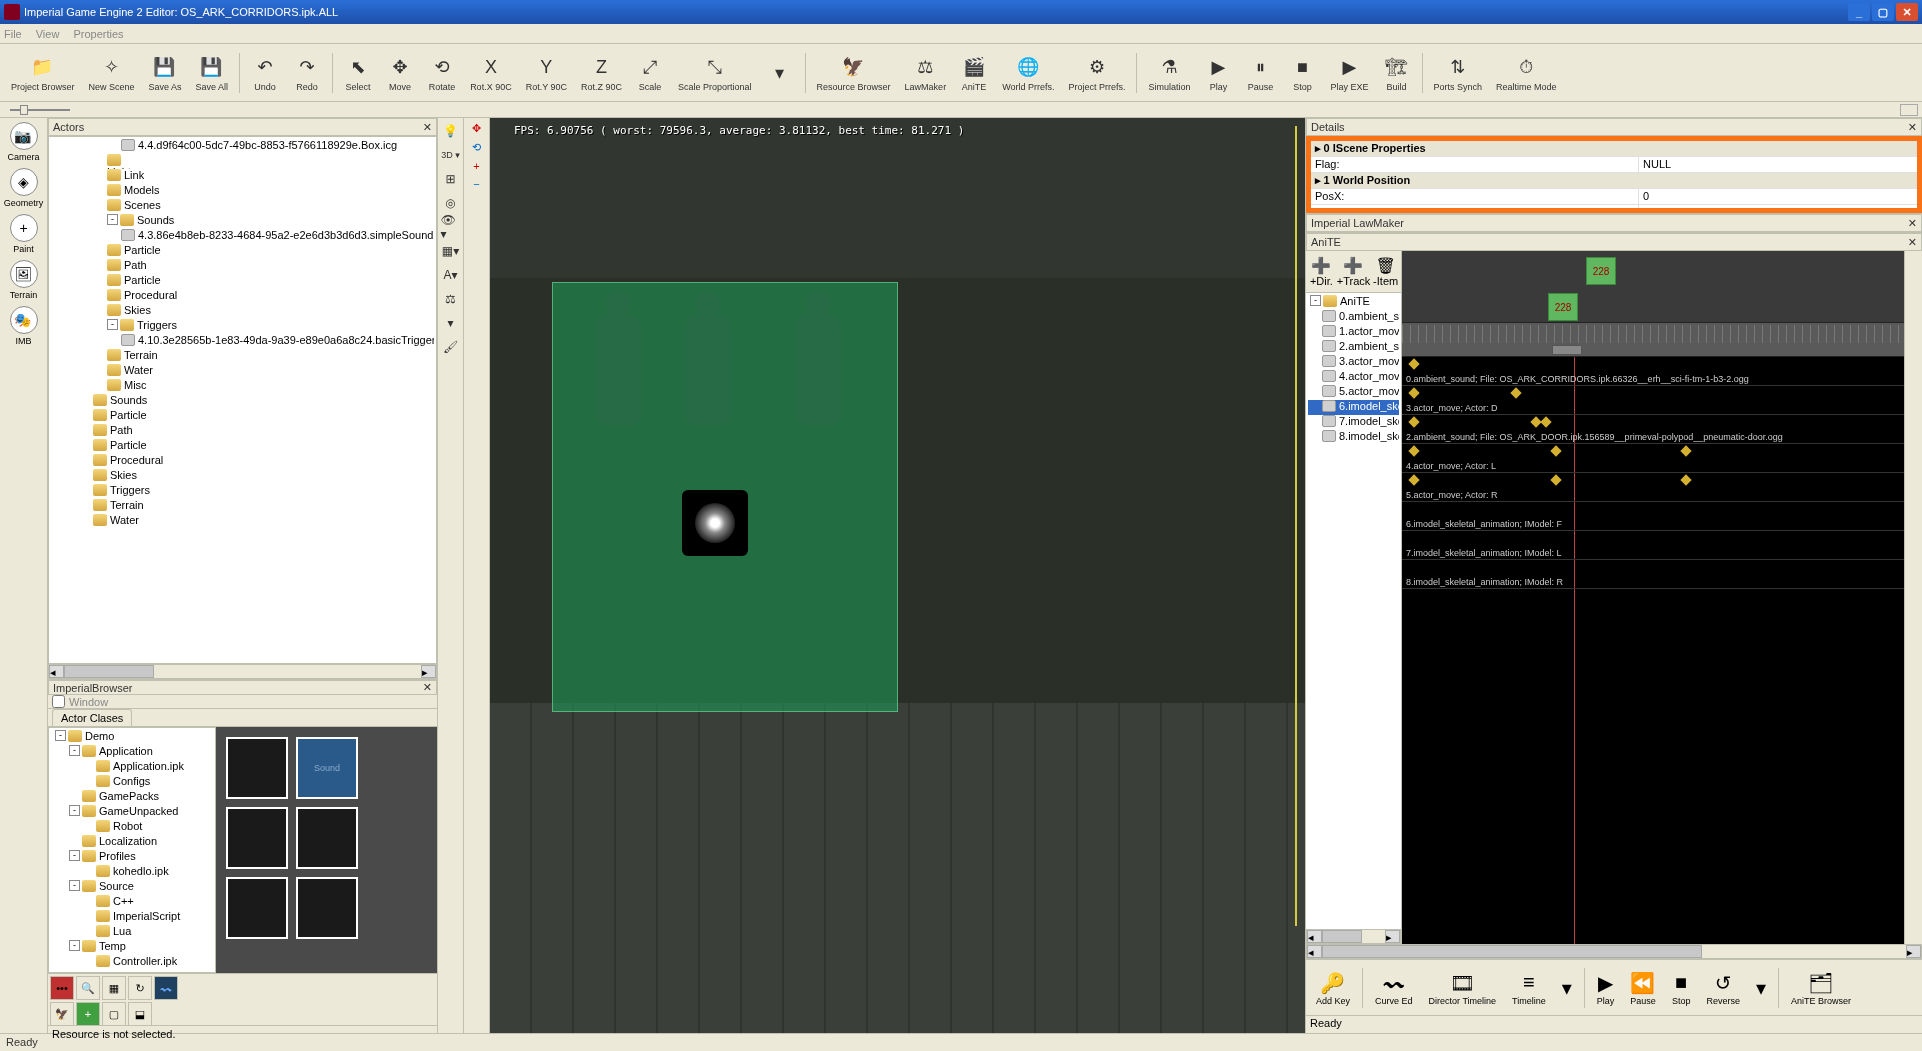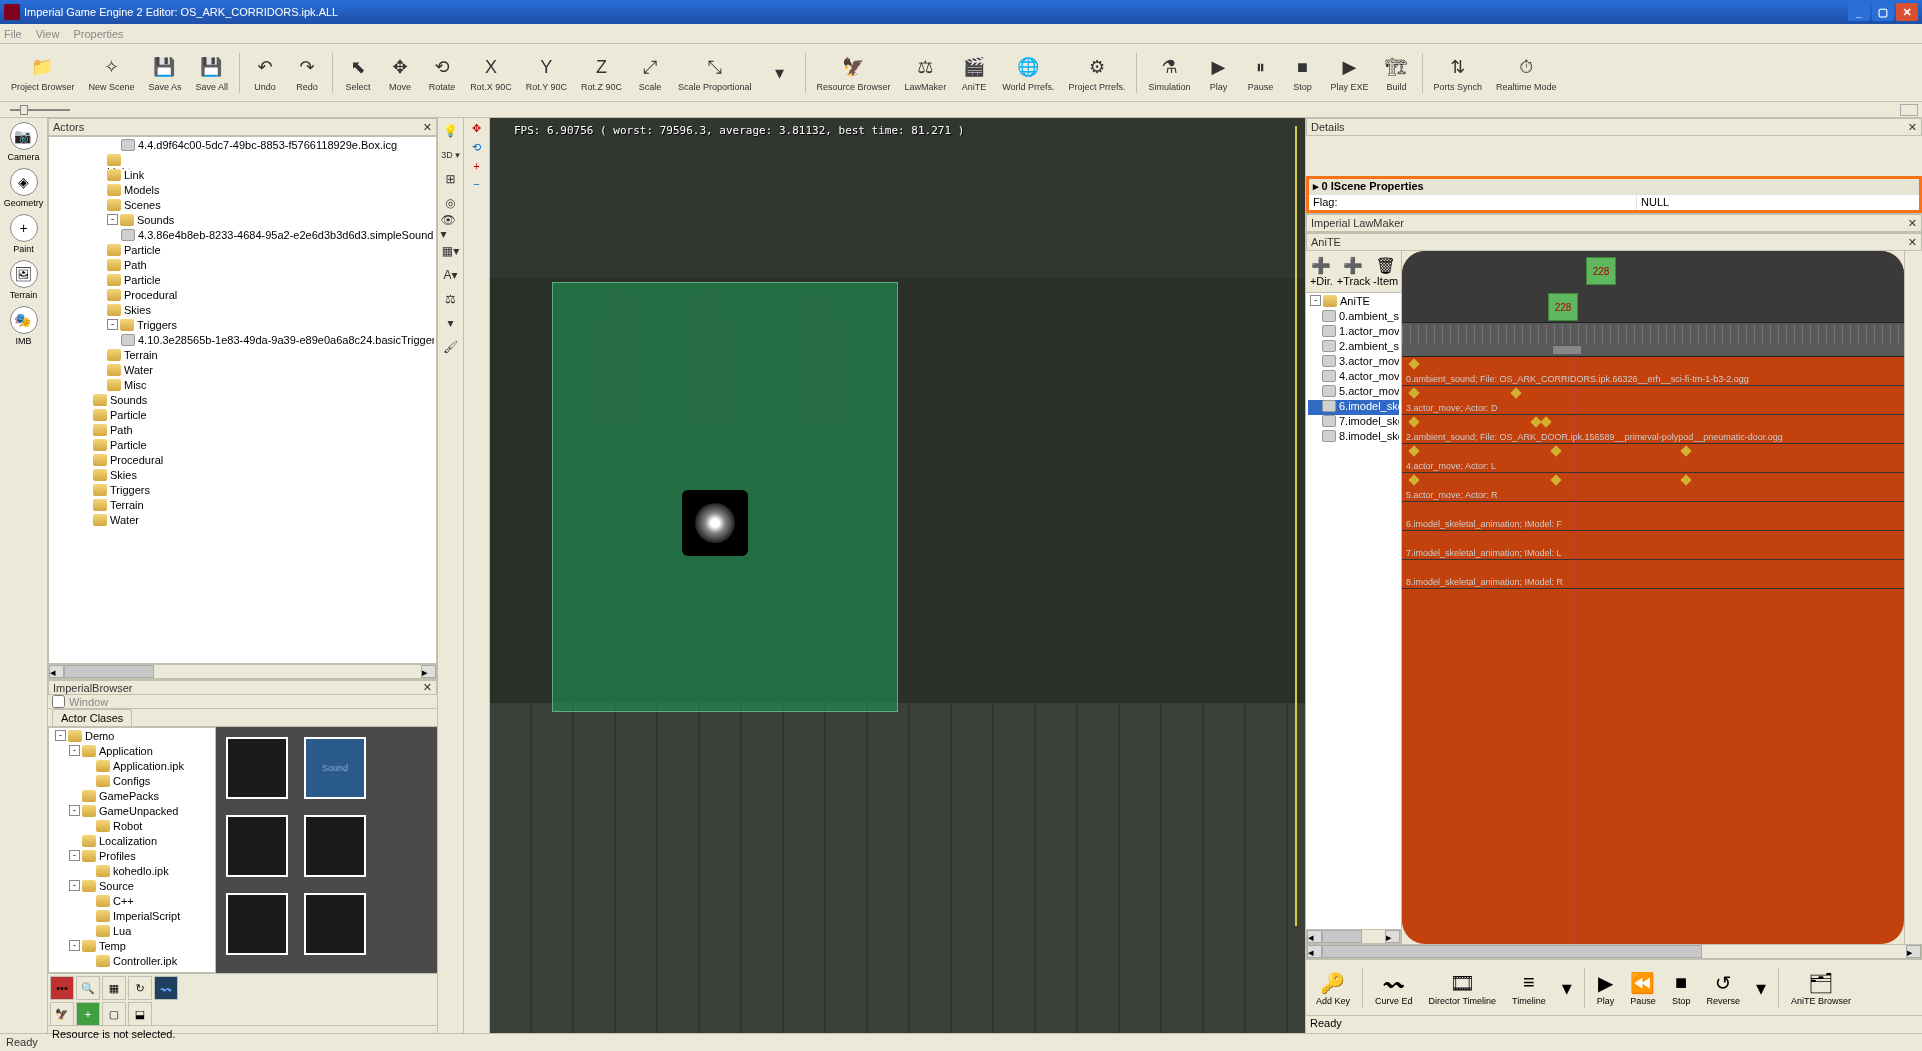--- a/index.html
+++ b/index.html
@@ -33,21 +33,21 @@
 .tree-node { display:flex; align-items:flex-start; height:15px; white-space:nowrap; overflow:hidden; }
 .tree-node .exp { width:11px; height:11px; border:1px solid #888; margin-right:2px; display:flex; align-items:center; justify-content:center; font-size:9px; line-height:9px; cursor:pointer; }
 .tree-node .ficon { width:14px; height:12px; background:linear-gradient(#f5d67a,#d4a840); border-radius:2px; margin-right:3px; flex-shrink:0;}
 .tree-node .ficon.file { background:#d0d0d0; border:1px solid #999;}
 .tree-node.sel { background:#316ac5; color:#fff; }
 .imperialbrowser { height:354px; display:flex; flex-direction:column; border-top:1px solid #c0c0b0; }
 .ibrow { height:20px; display:flex; align-items:center; padding:0 4px; border-bottom:1px solid #c0c0b0; }
 .ibrow .tab { padding:2px 8px; background:#ece9d8; border:1px solid #c0c0b0; border-bottom:none; border-radius:3px 3px 0 0; }
 .ibsplit { flex:1; display:flex; }
 .ibtree { width:168px; background:#fff; overflow:auto; border:1px solid #c0c0b0; padding:2px;}
-.ibthumbs { flex:1; background:#4a4a4a; padding:10px; overflow:auto; display:flex; flex-wrap:wrap; align-content:flex-start; gap:16px;}
+.ibthumbs { flex:1; background:#4a4a4a; padding:10px; overflow:auto; display:flex; flex-wrap:wrap; align-content:flex-start; gap:8px;}
 .thumb { width:62px; height:62px; background:#1a1a1a; border:2px solid #fff; cursor:pointer; display:flex; align-items:center; justify-content:center; color:#88aacc; font-size:9px;}
 .ibtoolbar { height:52px; border-top:1px solid #c0c0b0; padding:2px; }
 .ibtoolbar .row { display:flex; gap:2px; margin-bottom:2px;}
 .ibtoolbar .btn { width:24px; height:24px; border:1px solid #c0c0b0; background:#ece9d8; cursor:pointer; display:flex; align-items:center; justify-content:center;}
 .ibstatus { height:36px; border-top:1px solid #c0c0b0; padding:2px 4px;}
 
 .centercol { flex:1; display:flex; border-right:1px solid #c0c0b0;}
 .vptools { width:26px; background:#ece9d8; border-right:1px solid #c0c0b0; display:flex; flex-direction:column; align-items:center; padding-top:4px; gap:6px;}
 .vptools .vt { width:20px; height:18px; cursor:pointer; display:flex; align-items:center; justify-content:center; font-size:12px; color:#333;}
 .viewport { flex:1; background:#2a3028; position:relative; overflow:hidden;}
@@ -58,33 +58,33 @@
 .viewport .speaker .cone { width:40px; height:40px; border-radius:50%; background:radial-gradient(#fff 15%, #888 35%, #222 70%);}
 .viewport .floor { position:absolute; left:0; right:0; bottom:0; height:330px; background:repeating-linear-gradient(90deg,#3a3f3a 0 40px,#2f342f 40px 42px), repeating-linear-gradient(#3a3f3a 0 40px,#2f342f 40px 42px);}
 .viewport .ceiling { position:absolute; left:0; right:0; top:0; height:160px; background:#313630;}
 .viewport .yline { position:absolute; right:8px; top:8px; width:2px; height:800px; background:#d4cc40;}
 .fig { position:absolute; bottom:260px; width:70px; height:160px; opacity:0.5; }
 .fig::before{content:"";position:absolute;top:0;left:22px;width:26px;height:26px;background:#2a6a4a;border-radius:50%;}
 .fig::after{content:"";position:absolute;top:24px;left:12px;width:46px;height:110px;background:#2a6a4a;border-radius:12px;}
 
 .rightcol { width:616px; display:flex; flex-direction:column; }
 .details { height:96px; display:flex; flex-direction:column; border-bottom:1px solid #c0c0b0;}
-.details-body { flex:1; overflow:auto; background:#fff; border:3px solid #f97316;margin-top:40px;}
+.details-body { flex:1; overflow:auto; background:#fff; border:5px solid #f97316;}
 .proprow { display:flex; height:16px; border-bottom:1px solid #e0e0e0;}
 .proprow.hdr { background:#e8e4d4; font-weight:bold;}
 .proprow .k { width:328px; padding:1px 4px; border-right:1px solid #e0e0e0;}
 .proprow .v { flex:1; padding:1px 4px;}
 .lawmaker { height:18px;}
 .anite { flex:1; display:flex; flex-direction:column; border-top:1px solid #c0c0b0;}
 .anite-body { flex:1; display:flex; overflow:hidden;}
 .anite-left { width:96px; display:flex; flex-direction:column; border-right:1px solid #c0c0b0;}
 .anite-btns { height:42px; display:flex; border-bottom:1px solid #c0c0b0;}
 .anite-btns .ab { flex:1; display:flex; flex-direction:column; align-items:center; justify-content:center; cursor:pointer; font-size:9px;}
 .anite-tree { flex:1; background:#fff; overflow:auto; padding:2px;}
-.timeline { flex:1; background:#c2410c; position:relative; overflow:auto;border-radius:23px;}
+.timeline { flex:1; background:#000000; position:relative; overflow:auto;}
 .tl-topbar{height:72px;background:#3a3a3a;border-bottom:1px solid #222;position:relative;}
 .tl-block{position:absolute;height:28px;background:#5fb860;border:1px solid #3a8a3a;color:#a00;font-size:10px;display:flex;align-items:center;justify-content:center;}
 .tl-ruler{height:34px;background:#5a5a5a;border-bottom:1px solid #222;position:relative;color:#ccc;font-size:8px;}
 .tl-ruler .slider{position:absolute;top:22px;height:10px;left:150px;width:30px;background:#888;border:1px solid #555;}
 .tl-tracks{}
 .tl-track{height:29px;border-bottom:1px solid #333;position:relative;padding:2px 4px;}
 .tl-track .tlabel{position:absolute;left:4px;bottom:1px;color:#ccc;font-size:9px;}
 .tl-track .key{position:absolute;top:3px;width:8px;height:8px;background:#d4b030;transform:rotate(45deg);}
 .tl-playhead{position:absolute;top:0;bottom:0;width:1px;background:#c04040;left:172px;}
 .anite-right-scroll{width:18px;background:#ece9d8;border-left:1px solid #c0c0b0;}

